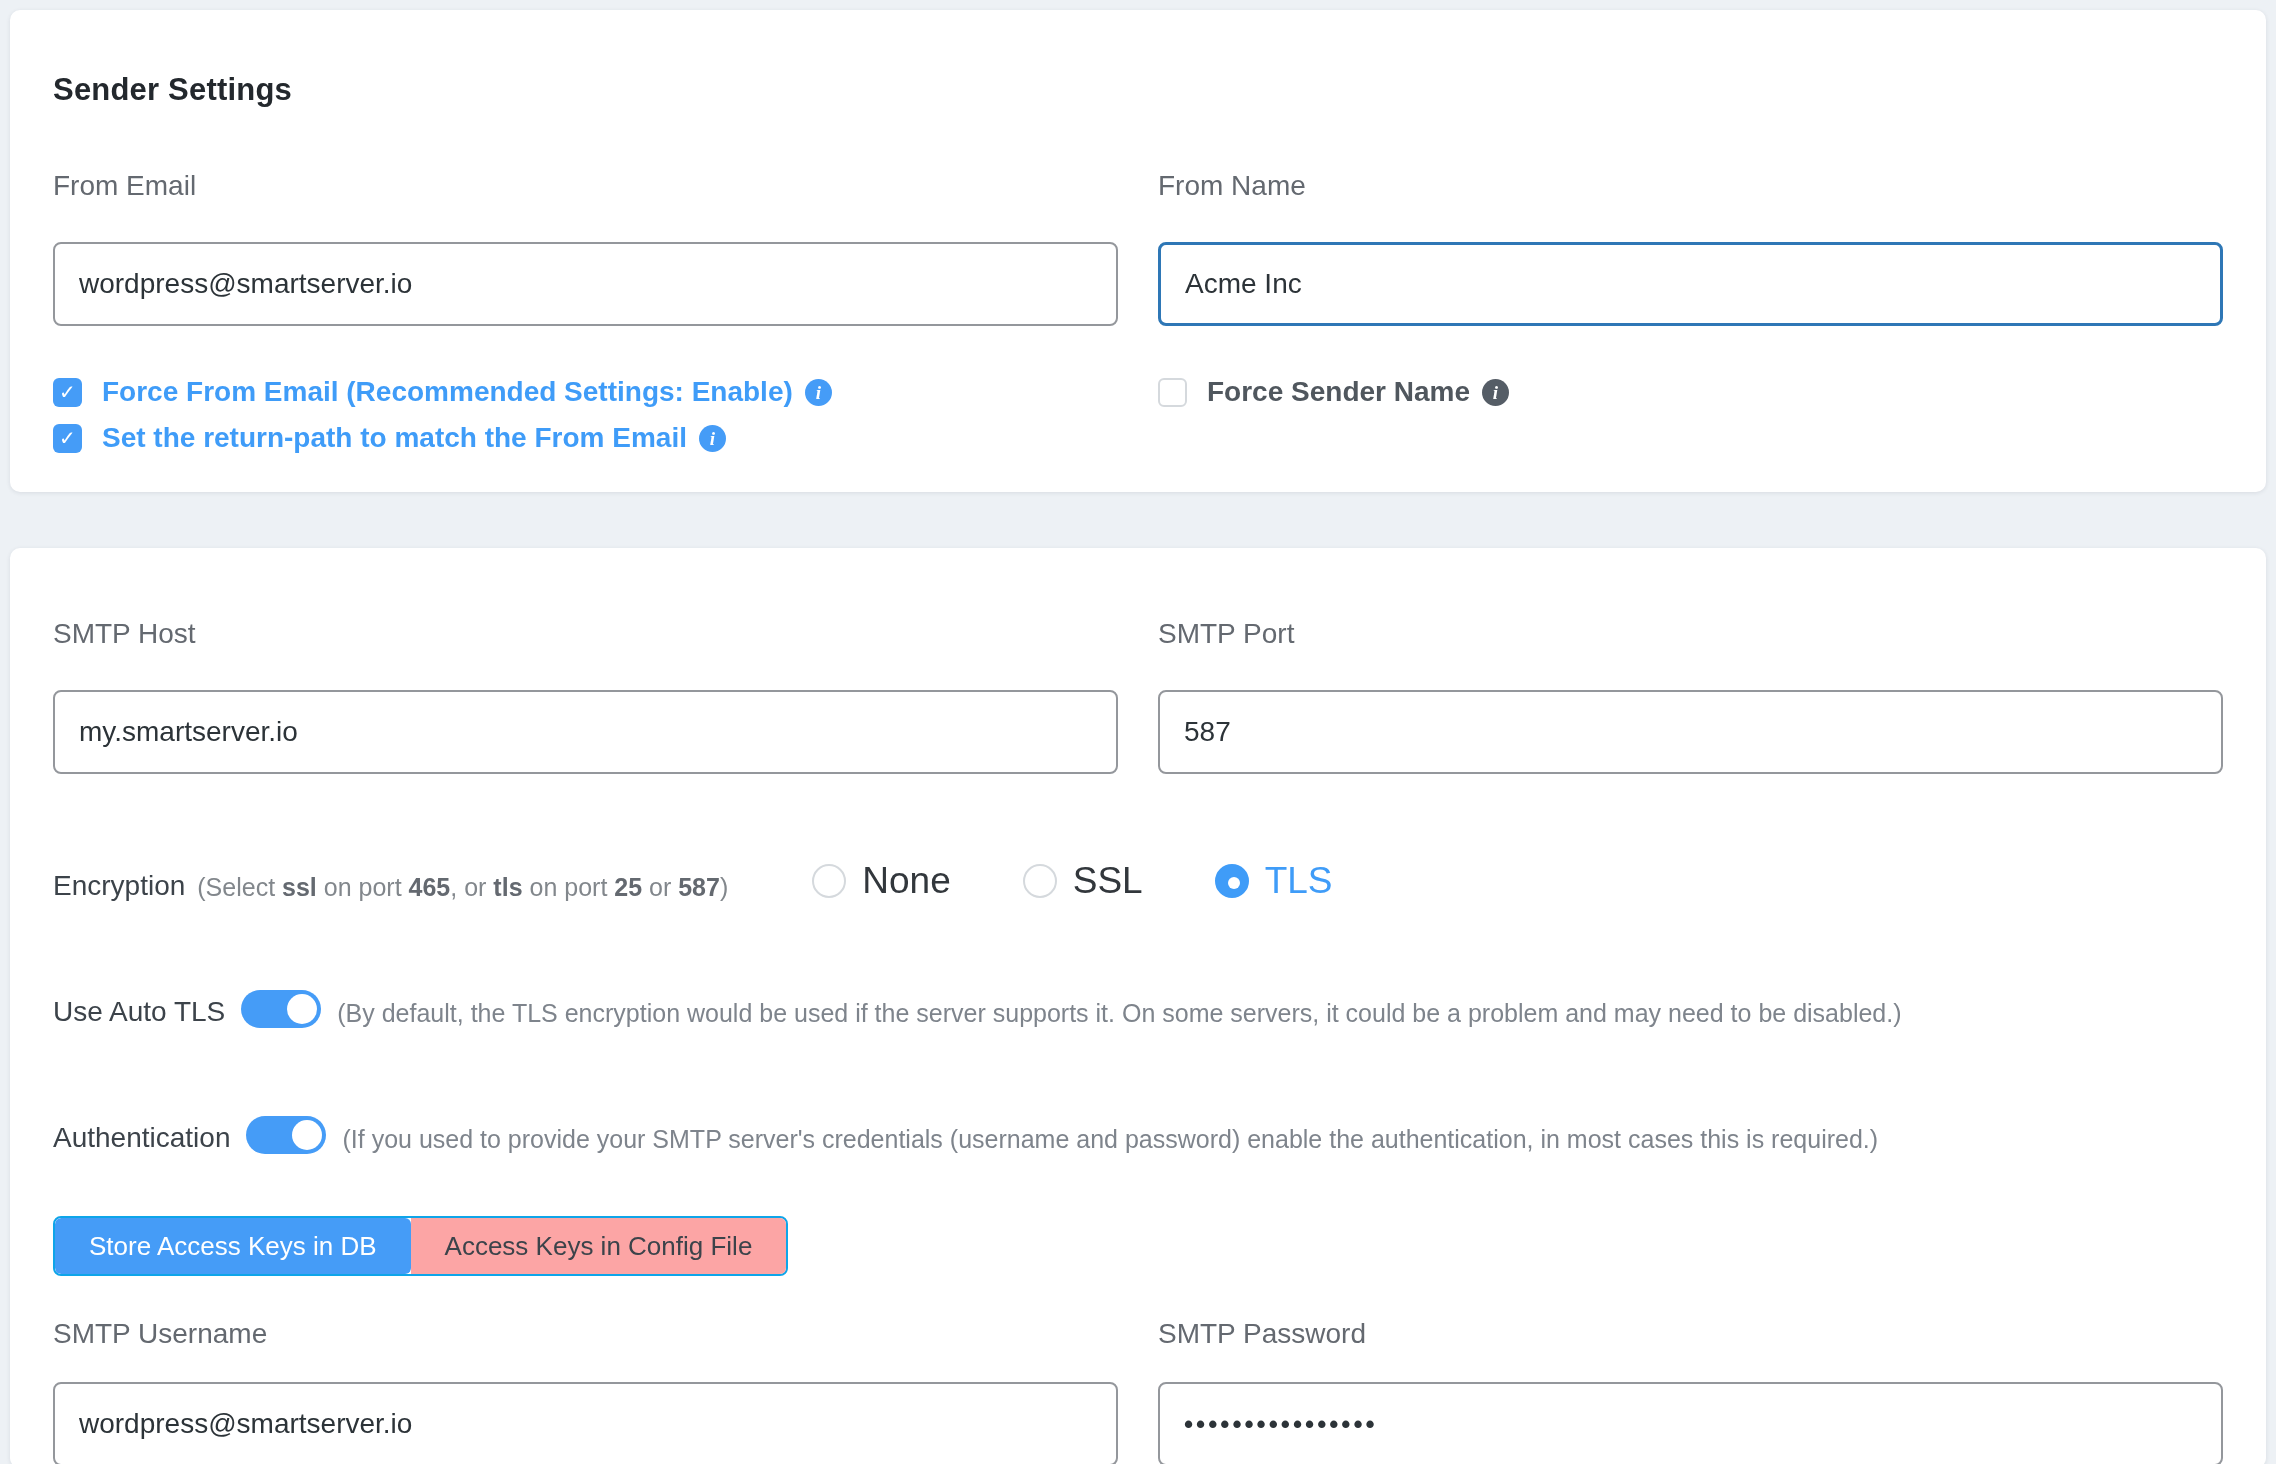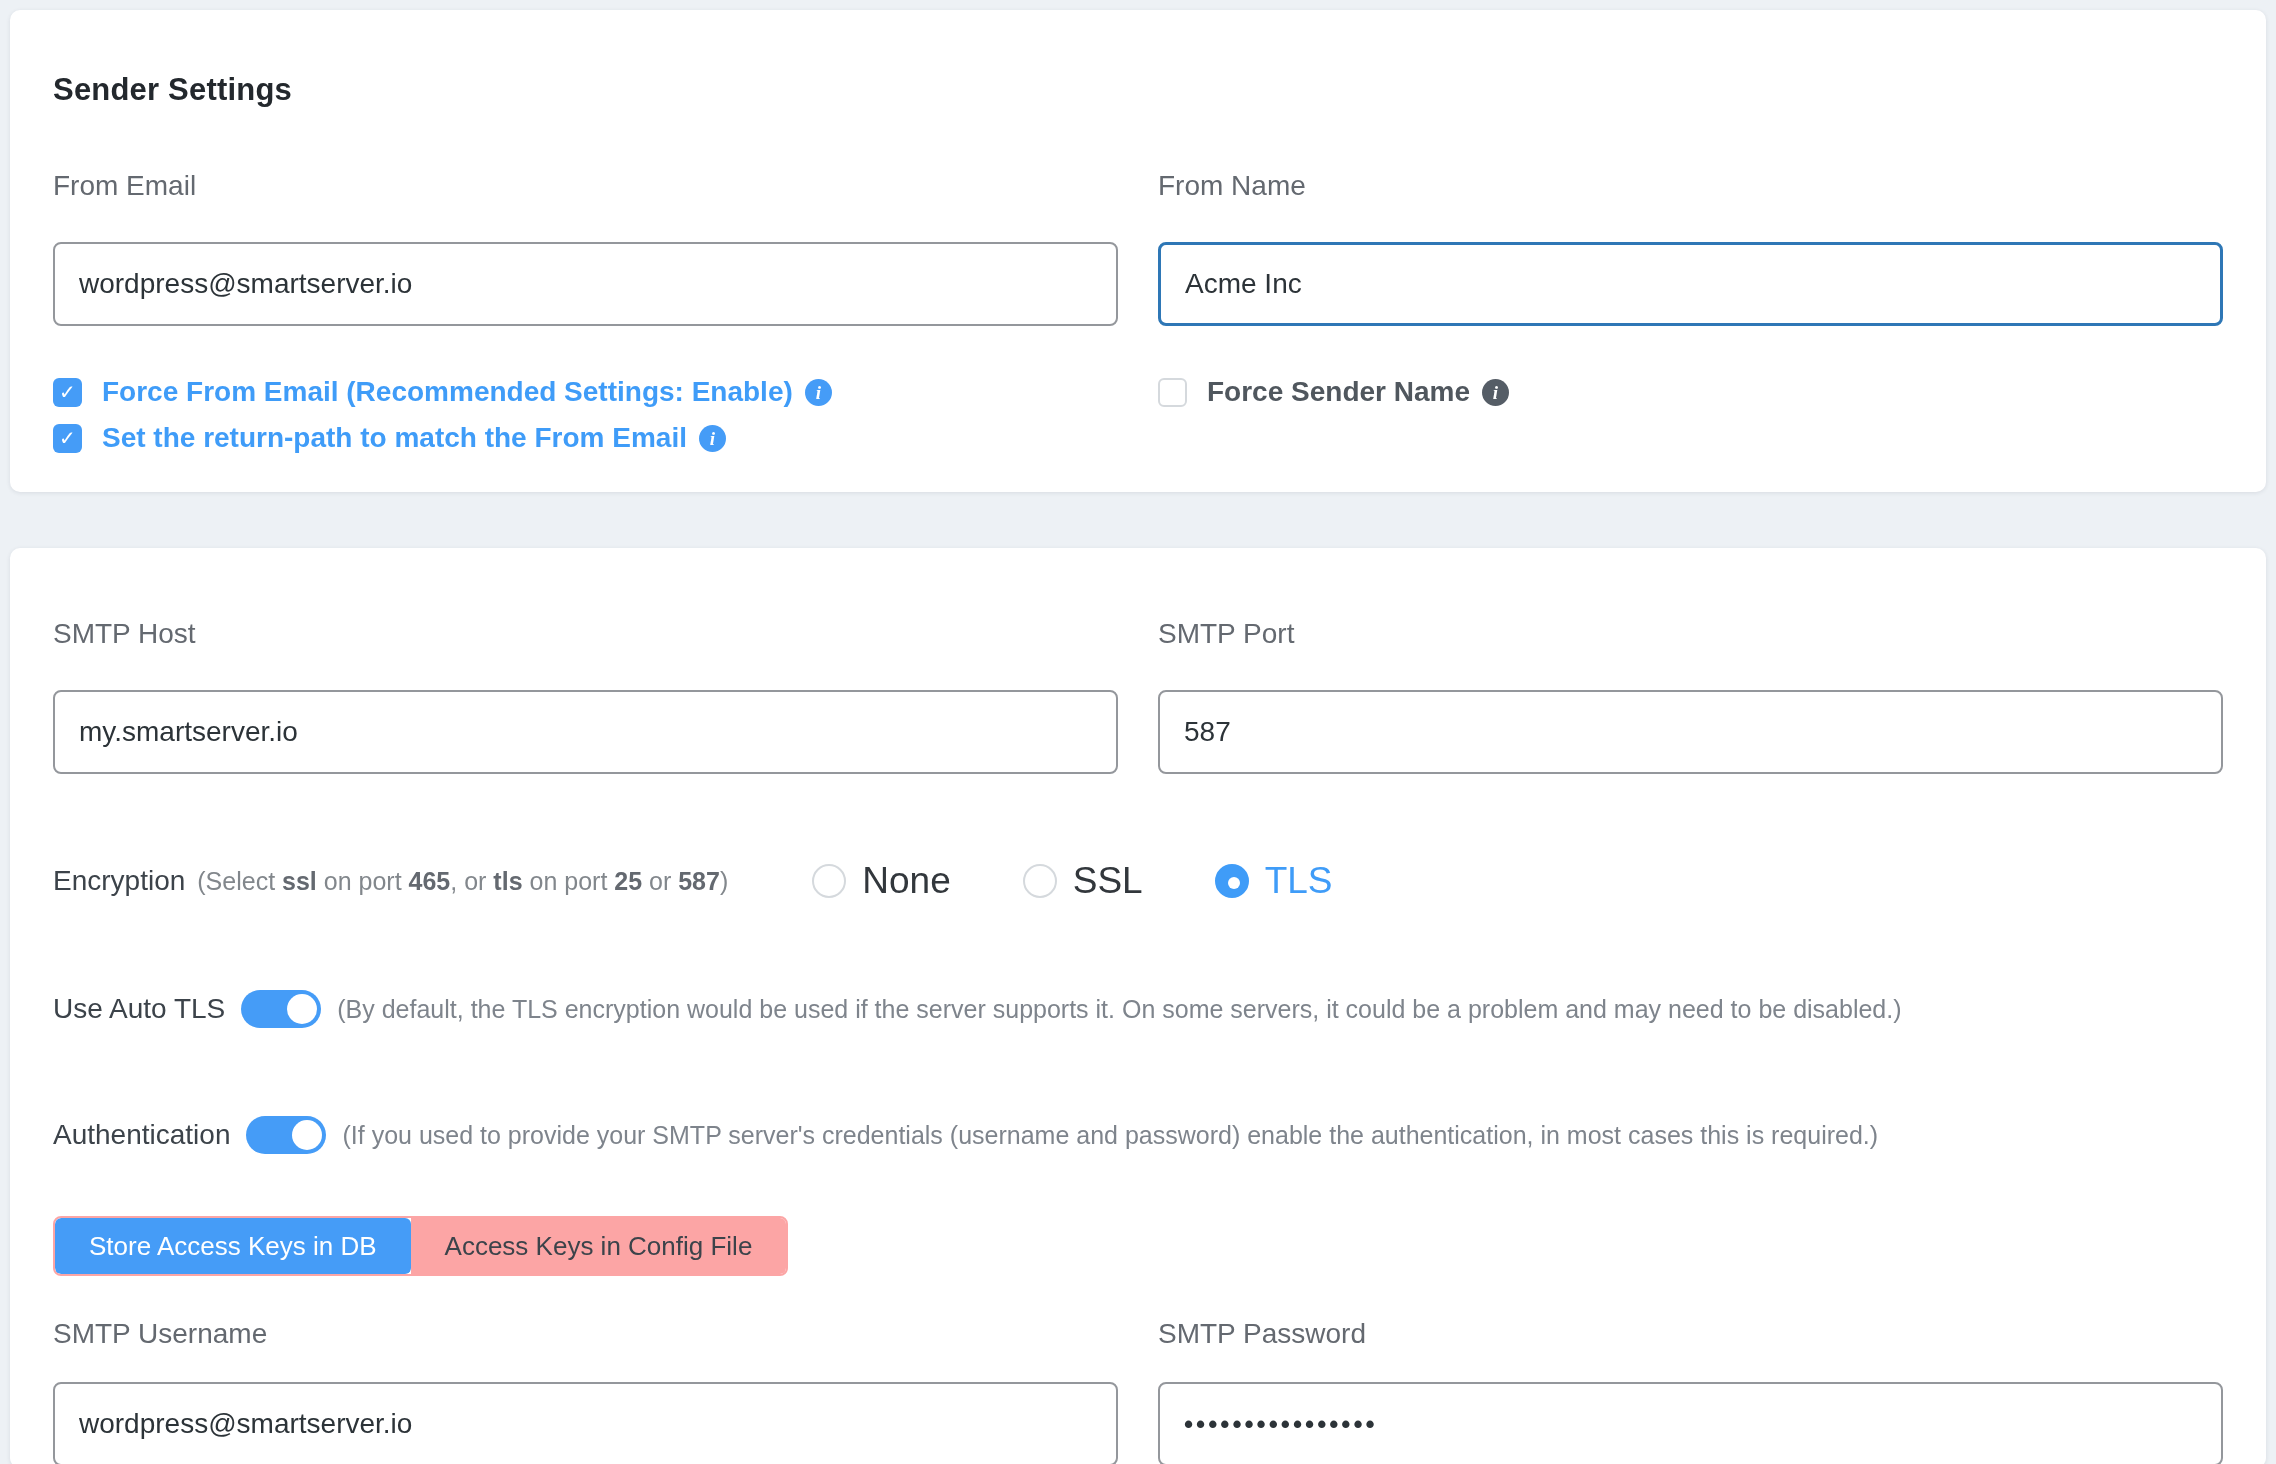--- a/index.html
+++ b/index.html
@@ -60,21 +60,21 @@
     width:27px; height:27px; border-radius:50%;
     background:#459cf7; margin-left:12px; flex:0 0 auto;
   }
   .info-icon .i-glyph {
     color:#fff; font-family:"Liberation Serif",serif;
     font-style:italic; font-weight:700; font-size:19px; line-height:1;
   }
   .info-icon.dark { background:#555d66; }
 
   
-  .row { display:flex; align-items:center; }
+  .row { display:flex; align-items:flex-end; }
   .enc-row { margin-top:86px; }
   .inline-label { font-size:28px; color:#3c434a; }
   .enc-hint { font-size:25px; color:#82878c; margin-left:12px; }
   .enc-hint b { color:#646970; font-weight:700; }
   .radio-item { display:flex; align-items:center; margin-left:72px; cursor:pointer; }
   .radio-item:first-of-type { margin-left:84px; }
   .radio-circle {
     width:34px; height:34px; border-radius:50%;
     background:#fff; border:2px solid #d5d9dd; position:relative; flex:0 0 auto;
   }
@@ -94,21 +94,21 @@
   }
   .toggle .knob {
     position:absolute; width:30px; height:30px; border-radius:50%;
     background:#fff; top:4px; right:4px;
   }
   .toggle-desc { font-size:25px; color:#7e848c; }
 
   
   .tabs {
     margin-top:62px; display:inline-flex;
-    border:2px solid #fca5a5; border-radius:8px; overflow:hidden; background:#fff;
+    border:2px solid #0ea5e9; border-radius:8px; overflow:hidden; background:#fff;
   }
   .tab {
     height:56px; display:flex; align-items:center;
     padding:0 34px; font-size:26px; color:#3c434a; cursor:pointer; background:#fca5a5;
   }
   .tab.active { background:#459cf7; color:#fff; border-radius:6px; }
 
   .cred-grid { margin-top:42px; }
   .cred-grid .field-label { margin-bottom:32px; }
 </style>

